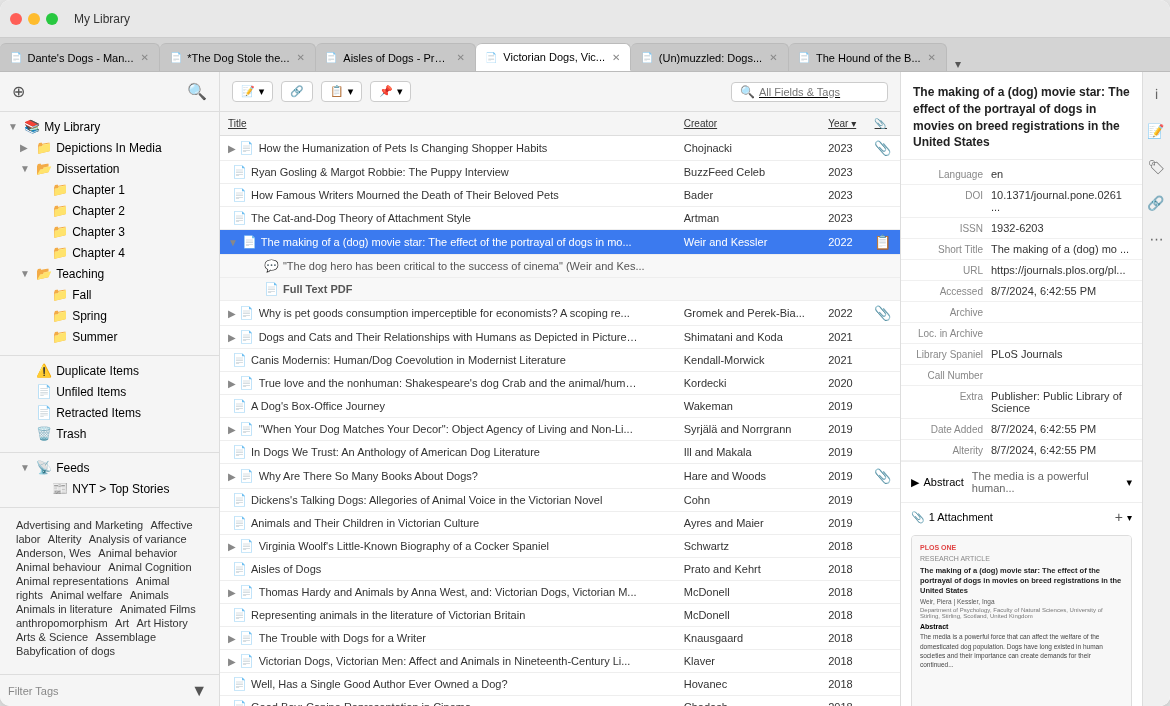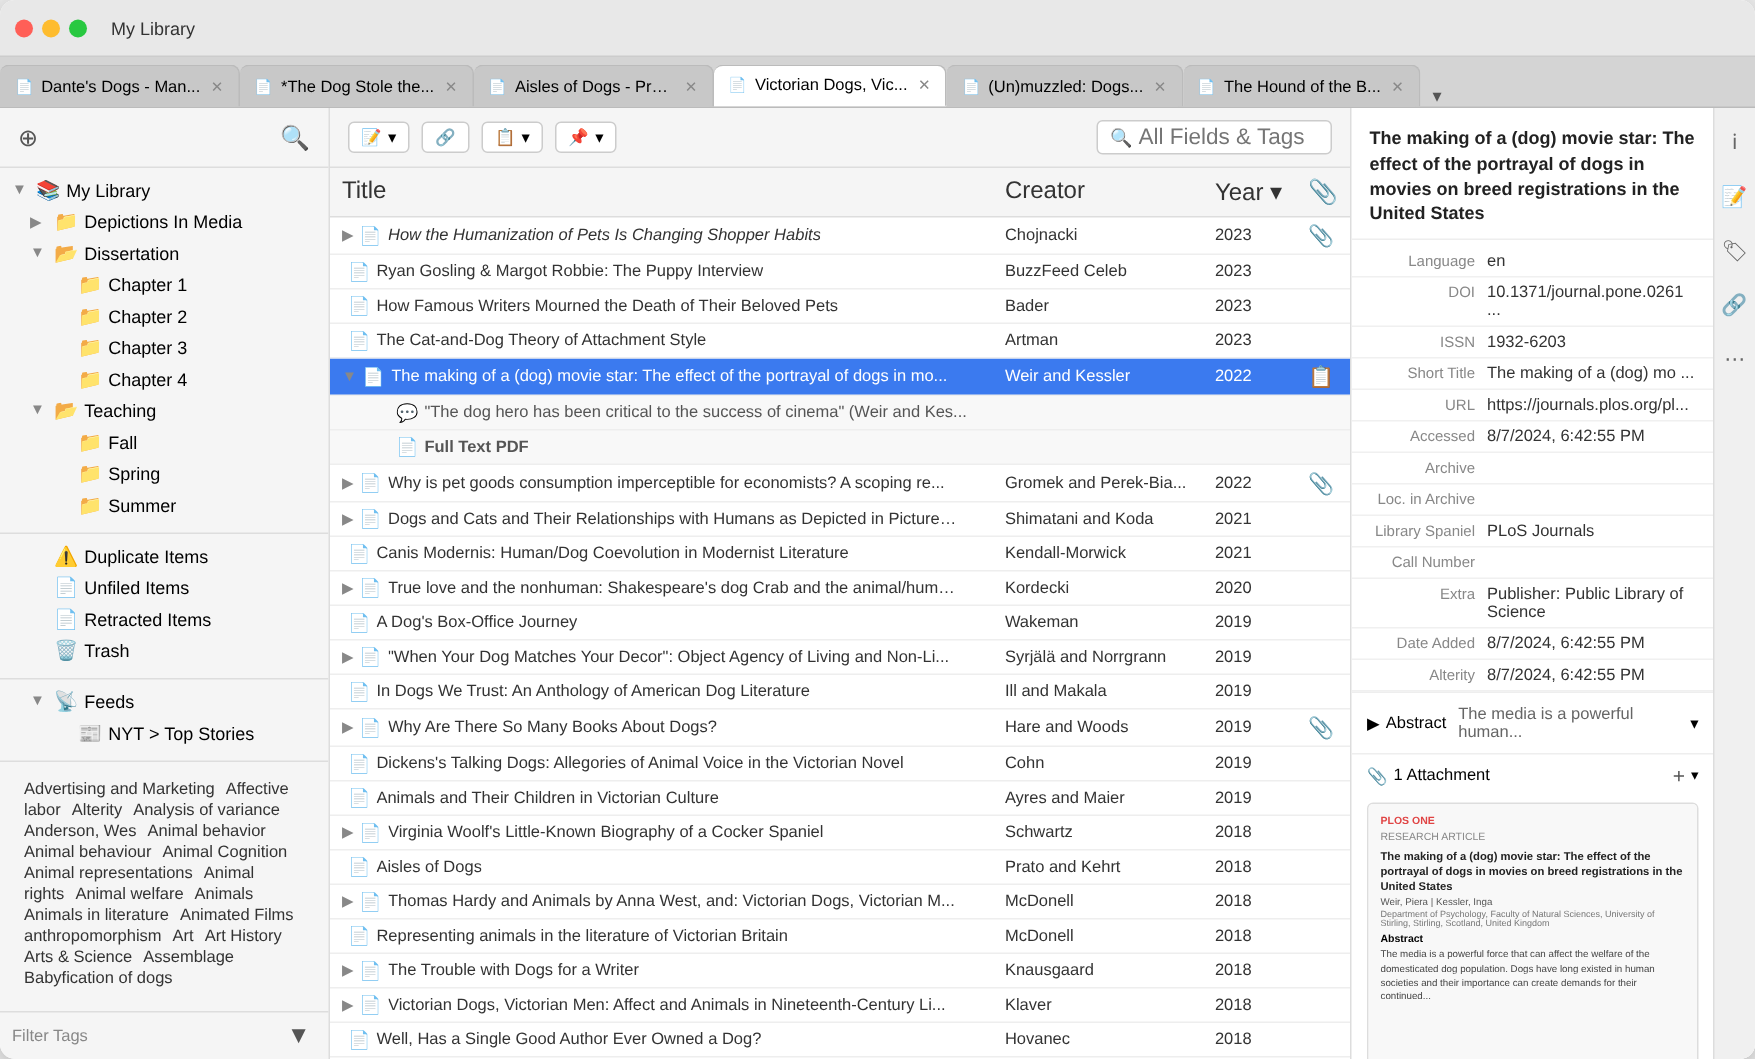--- a/index.html
+++ b/index.html
@@ -45,27 +45,27 @@
     .tag-item { display: inline; font-size: 11px; color: #333; cursor: pointer; margin-right: 4px; }
     .sidebar-footer { height: 32px; border-top: 1px solid #ddd; display: flex; align-items: center; padding: 0 8px; gap: 4px; }
     .filter-input { flex: 1; font-size: 11px; color: #888; }
     
     
     .content { flex: 1; display: flex; flex-direction: column; overflow: hidden; }
     .content-toolbar { height: 40px; background: #f5f5f5; border-bottom: 1px solid #ddd; display: flex; align-items: center; padding: 0 12px; gap: 8px; }
     .toolbar-btn { background: #fff; border: 1px solid #ccc; border-radius: 4px; padding: 3px 8px; font-size: 11px; cursor: pointer; display: flex; align-items: center; gap: 4px; }
     .toolbar-spacer { flex: 1; }
     .search-bar { display: flex; align-items: center; background: #fff; border: 1px solid #ccc; border-radius: 4px; padding: 2px 8px; gap: 4px; }
-    .search-bar input { border: none; outline: none; font-size: 15px; width: 120px; }
+    .search-bar input { border: none; outline: none; font-size: 11px; width: 120px; text-decoration: underline; }
     
     
     .table-container { flex: 1; overflow-y: auto; }
     table { width: 100%; border-collapse: collapse; }
     thead { position: sticky; top: 0; background: #f5f5f5; z-index: 10; }
-    th { padding: 6px 8px; text-align: left; font-size: 16px; font-weight: 500; color: #333; border-bottom: 1px solid #ddd; white-space: nowrap; }
+    th { padding: 6px 8px; text-align: left; font-size: 10px; font-weight: 500; color: #333; border-bottom: 1px solid #ddd; white-space: nowrap; text-decoration: underline; }
     th.sort { cursor: pointer; }
     td { padding: 4px 8px; font-size: 11px; color: #333; border-bottom: 1px solid #eee; vertical-align: middle; }
     tr.selected { background: #3b7aef !important; }
     tr.selected td { color: #fff; }
     tr.sub-row { background: #f8f8f8; }
     tr.sub-row td { color: #555; }
     .row-expand { font-size: 10px; color: #888; margin-right: 4px; cursor: pointer; }
     .row-icon { font-size: 12px; margin-right: 4px; }
     .title-cell { display: flex; align-items: center; }
     .pdf-icon { color: #e04444; font-size: 14px; }
@@ -325,21 +325,21 @@
               <th class="sort">Year ▾</th>
               <th style="width: 24px;"><span>📎</span></th>
             </tr>
           </thead>
           <tbody id="table-body">
           <tr>
     <td>
       <div class="title-cell" style="">
         <span class="row-expand">▶</span>
         <span class="row-icon">📄</span>
-        <span style="overflow: hidden; text-overflow: ellipsis; white-space: nowrap; max-width: 380px; font-style: italic;">How the Humanization of Pets Is Changing Shopper Habits</span>
+        <span style="overflow: hidden; text-overflow: ellipsis; white-space: nowrap; max-width: 380px;">How the Humanization of Pets Is Changing Shopper Habits</span>
       </div>
     </td>
     <td><span>Chojnacki</span></td>
     <td><span>2023</span></td>
     <td><span class="pdf-icon">📎</span></td>
   </tr>
               <tr>
     <td>
       <div class="title-cell" style="">
         <span class="row-expand"></span>

